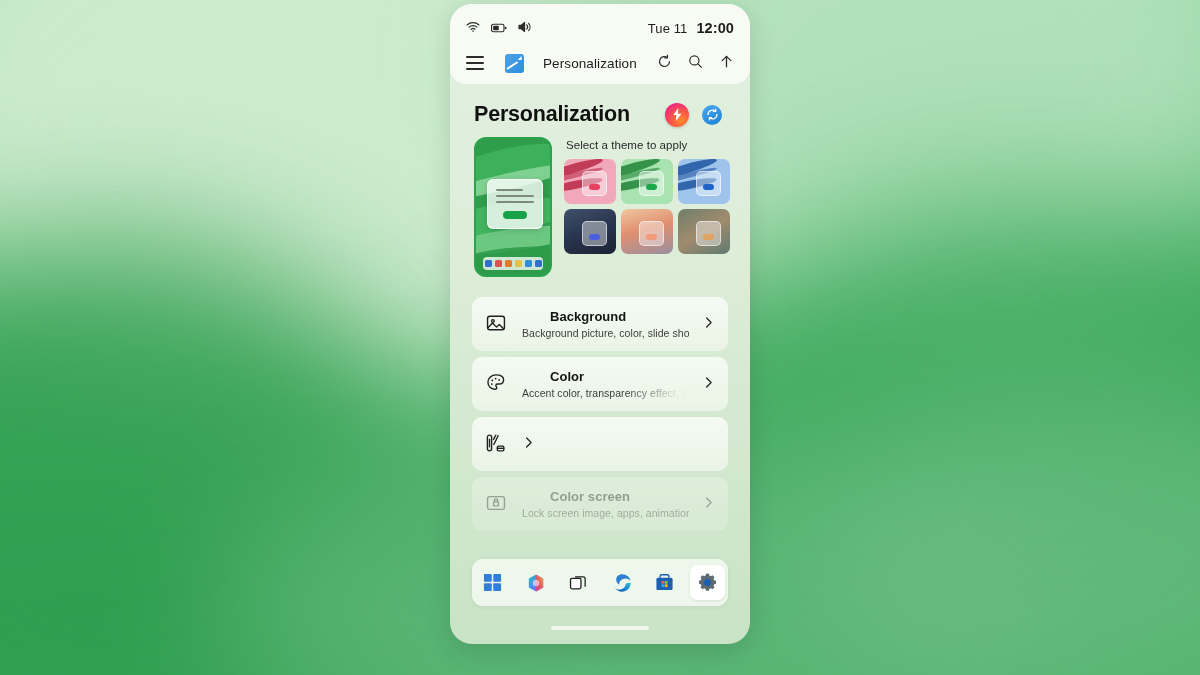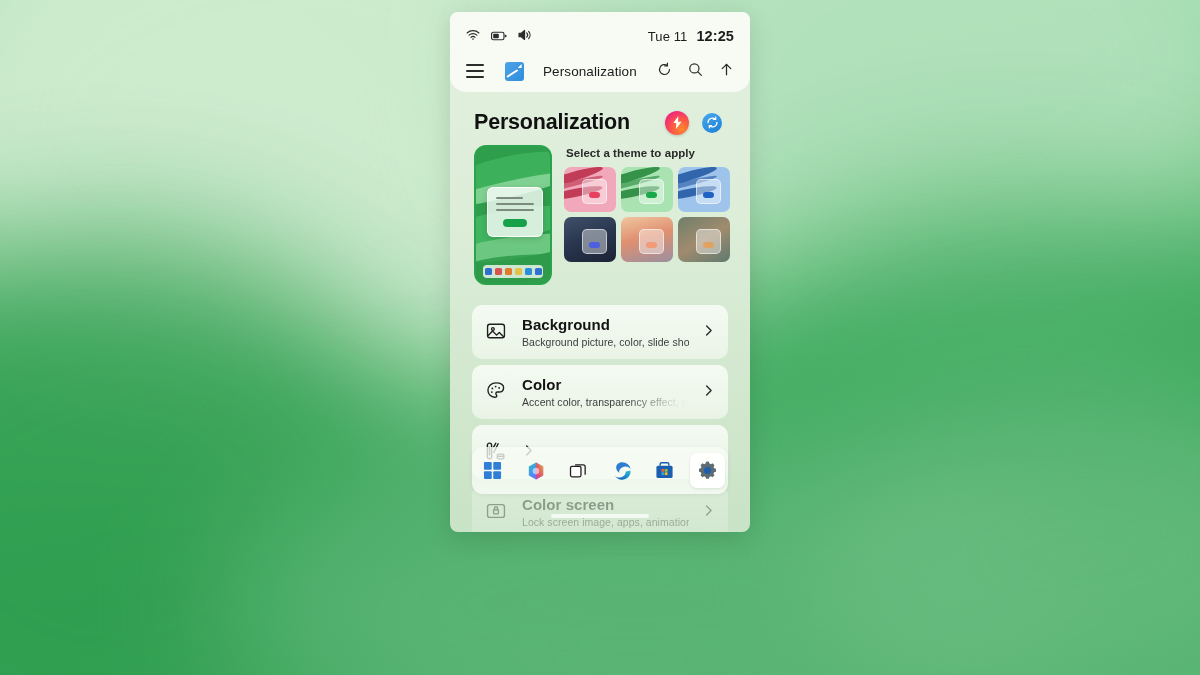--- a/index.html
+++ b/index.html
@@ -20,23 +20,23 @@
   .b1 { left: -10%; top: -25%; width: 70%; height: 85%; background: #cfeccf; opacity: .95; }
   .b2 { left: 42%; top: -30%; width: 65%; height: 80%; background: #b8e4c0; opacity: .85; }
   .b3 { left: -18%; top: 35%; width: 55%; height: 85%; background: #2f9e4f; opacity: .85; }
   .b4 { left: 55%; top: 30%; width: 60%; height: 80%; background: #3aa85a; opacity: .8; }
   .b5 { left: 18%; top: 62%; width: 70%; height: 55%; background: #63b97c; opacity: .75; }
   .b6 { left: 68%; top: 55%; width: 45%; height: 55%; background: #6fbf85; opacity: .7; }
   .b7 { left: 5%; top: 8%; width: 35%; height: 40%; background: #d6f0d9; opacity: .7; }
 
   
   #phone {
-    position: absolute; left: 450px; top: 12px;
-    width: 300px; height: 520px;
-    border-radius: 8px;
+    position: absolute; left: 450px; top: 4px;
+    width: 300px; height: 640px;
+    border-radius: 22px;
     overflow: hidden;
     background: linear-gradient(180deg, #e3f1e0 0%, #dcedd8 40%, #c9e3c6 100%);
     box-shadow: 0 6px 26px rgba(0,0,0,.13);
   }
 
   
   .phone-top {
     background: #f7fbf4;
     border-radius: 0 0 16px 16px;
     padding-top: 10px;
@@ -115,21 +115,21 @@
   .glass-card .ln.a { width: 70%; }
   .glass-card .ln.b { width: 100%; }
   .glass-card .btn { margin-top: 4px; align-self: center; width: 24px; height: 8px; border-radius: 5px; background: #17a24a; }
   .mini-taskbar {
     position: absolute; left: 7px; right: 7px; bottom: 5px; height: 13px;
     background: rgba(240,248,240,.82); border-radius: 4px;
     display: flex; align-items: center; justify-content: center; gap: 3px;
   }
   .mini-taskbar span { width: 7px; height: 7px; border-radius: 1.6px; display: block; }
 
-  .theme-right { flex: 1; min-width: 0; font-weight: bold; }
+  .theme-right { flex: 1; min-width: 0; }
   .theme-label { font-size: 11.5px; color: #2a2a2a; padding: 2px 0 8px 2px; letter-spacing: .05px; }
   .theme-grid { display: grid; grid-template-columns: repeat(3, 1fr); gap: 5px; }
   .thumb { height: 45px; border-radius: 7px; position: relative; overflow: hidden; }
   .thumb .tglass {
     position: absolute; left: 34%; top: 26%; width: 48%; height: 56%;
     background: rgba(255,255,255,.42); border: 1px solid rgba(255,255,255,.55);
     border-radius: 5px; display: flex; align-items: flex-end; justify-content: center; padding-bottom: 5px;
   }
   .thumb .tbtn { width: 48%; height: 6px; border-radius: 3px; }
   .thumb .tsw { position: absolute; border-radius: 50%; }
@@ -139,21 +139,21 @@
 
   
   .settings-list { padding: 20px 8px 0 8px; display: flex; flex-direction: column; gap: 6px; }
   .srow {
     display: flex; align-items: center; gap: 13px;
     background: linear-gradient(180deg, rgba(247,252,245,.92) 0%, rgba(236,245,232,.9) 100%);
     border-radius: 10px; padding: 11px 13px; min-height: 54px;
   }
   .srow-icon { width: 24px; height: 24px; flex: none; color: #1f1f1f; }
   .srow-text { flex: 1; min-width: 0; }
-  .srow-title { font-size: 15px; font-weight: 700; color: #141414; letter-spacing: .05px; }
+  .srow-title { font-size: 13px; font-weight: 700; color: #141414; letter-spacing: .05px; margin-left: 28px; }
   .srow-sub { font-size: 10.5px; color: #3d3d3d; margin-top: 3px; letter-spacing: .05px; white-space: nowrap; overflow: hidden; }
   .chev { color: #2b2b2b; flex: none; }
   .srow.faded { opacity: .34; }
   .srow .sub-fade {
     -webkit-mask-image: linear-gradient(90deg, #000 62%, rgba(0,0,0,.1) 92%, transparent 100%);
     mask-image: linear-gradient(90deg, #000 62%, rgba(0,0,0,.1) 92%, transparent 100%);
   }
 
   
   .taskbar-wrap { position: absolute; left: 22px; right: 22px; bottom: 38px; z-index: 3; }
@@ -208,21 +208,21 @@
         <span>
           <svg width="15" height="12" viewBox="0 0 16 13" fill="none" stroke="#2b2b2b" stroke-width="1.25" stroke-linejoin="round">
             <path d="M1 4.6h2.4L7 1.6v9.8L3.4 8.4H1z" fill="#2b2b2b"></path>
             <path d="M9.3 4.2a3.3 3.3 0 0 1 0 4.6" stroke-linecap="round"></path>
             <path d="M11.4 2.5a6 6 0 0 1 0 8" stroke-linecap="round"></path>
           </svg>
         </span>
       </div>
       <div class="status-right">
         <span class="status-date">Tue 11</span>
-        <span class="status-time">12:25</span>
+        <span class="status-time">12:00</span>
       </div>
     </div>
 
     <div class="appbar">
       <span class="hamb">
           <i></i>
           <i></i>
           <i></i>
         </span>
       <span class="app-icon"></span>

